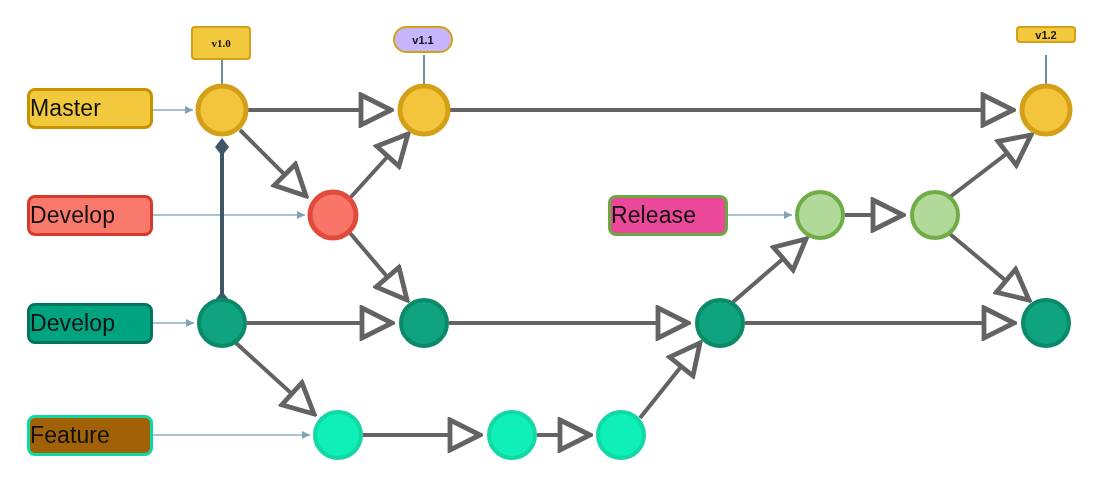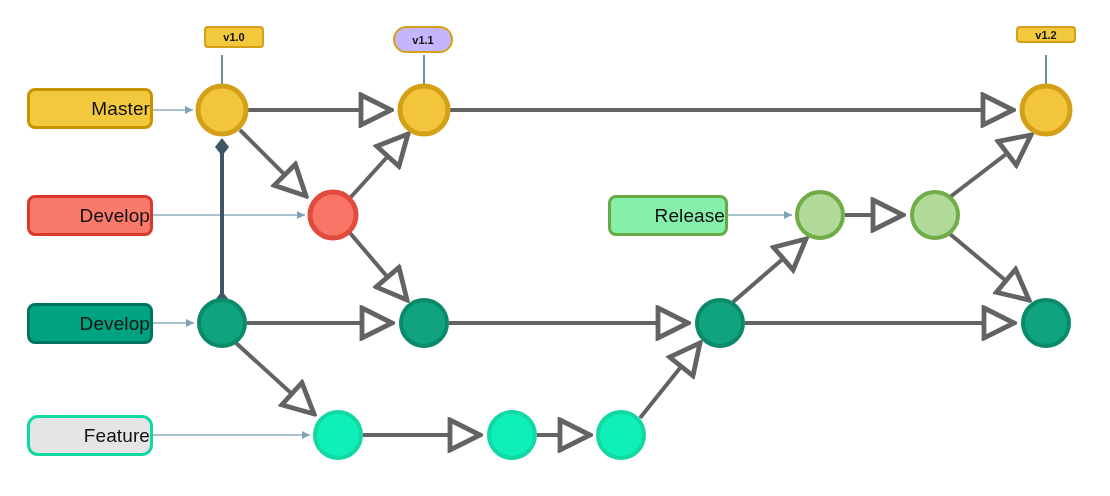--- a/index.html
+++ b/index.html
@@ -24,25 +24,25 @@
     left: 0;
     top: 0;
     width: 1110px;
     height: 496px;
   }
   .branch-label {
     position: absolute;
     box-sizing: border-box;
     display: flex;
     align-items: center;
-    justify-content: flex-end;
+    justify-content: flex-start;
     border-radius: 8px;
     border-style: solid;
     border-width: 3px;
-    font-size: 19px;
+    font-size: 23px;
     color: #111111;
     white-space: nowrap;
     letter-spacing: 0.1px;
   }
   .tag-label {
     position: absolute;
     box-sizing: border-box;
     display: flex;
     align-items: center;
     justify-content: center;
@@ -155,30 +155,30 @@
   <div id="branch-labels">
       <div class="branch-label" style="left: 27px; top: 88px; width: 126px; height: 41px; background: rgb(242, 200, 60); border-color: rgb(199, 148, 0);">
         <span>Master</span>
       </div>
       <div class="branch-label" style="left: 27px; top: 195px; width: 126px; height: 41px; background: rgb(249, 122, 109); border-color: rgb(217, 57, 43);">
         <span>Develop</span>
       </div>
       <div class="branch-label" style="left: 27px; top: 303px; width: 126px; height: 41px; background: rgb(0, 163, 128); border-color: rgb(0, 116, 92);">
         <span>Develop</span>
       </div>
-      <div class="branch-label" style="left: 27px; top: 415px; width: 126px; height: 41px; background: #e5e5e5; border-color: rgb(15, 216, 162); border-radius: 11px;">
+      <div class="branch-label" style="left: 27px; top: 415px; width: 126px; height: 41px; background: #a16207; border-color: rgb(15, 216, 162);">
         <span>Feature</span>
       </div>
-      <div class="branch-label" style="left: 608px; top: 195px; width: 120px; height: 41px; background: #86efac; border-color: rgb(106, 168, 67); padding-left: 24px;">
+      <div class="branch-label" style="left: 608px; top: 195px; width: 120px; height: 41px; background: #ec4899; border-color: rgb(106, 168, 67);">
         <span>Release</span>
       </div>
     </div>
 
   <div id="version-tags">
-      <div class="tag-label" style="left: 204px; top: 26px; width: 60px; height: 22px; background: rgb(242, 200, 60); border-color: rgb(212, 160, 23);">
+      <div class="tag-label" style="left: 191px; top: 26px; width: 60px; height: 34px; background: rgb(242, 200, 60); border-color: rgb(212, 160, 23); font-family: Liberation Serif, serif;">
         <span>v1.0</span>
       </div>
       <div class="tag-label" style="left: 393px; top: 26px; width: 60px; height: 27px; background: #c4b5fd; border-color: rgb(212, 160, 23); border-radius: 14px;">
         <span>v1.1</span>
       </div>
       <div class="tag-label" style="left: 1016px; top: 26px; width: 60px; height: 17px; background: rgb(242, 200, 60); border-color: rgb(212, 160, 23);">
         <span>v1.2</span>
       </div>
     </div>
 

